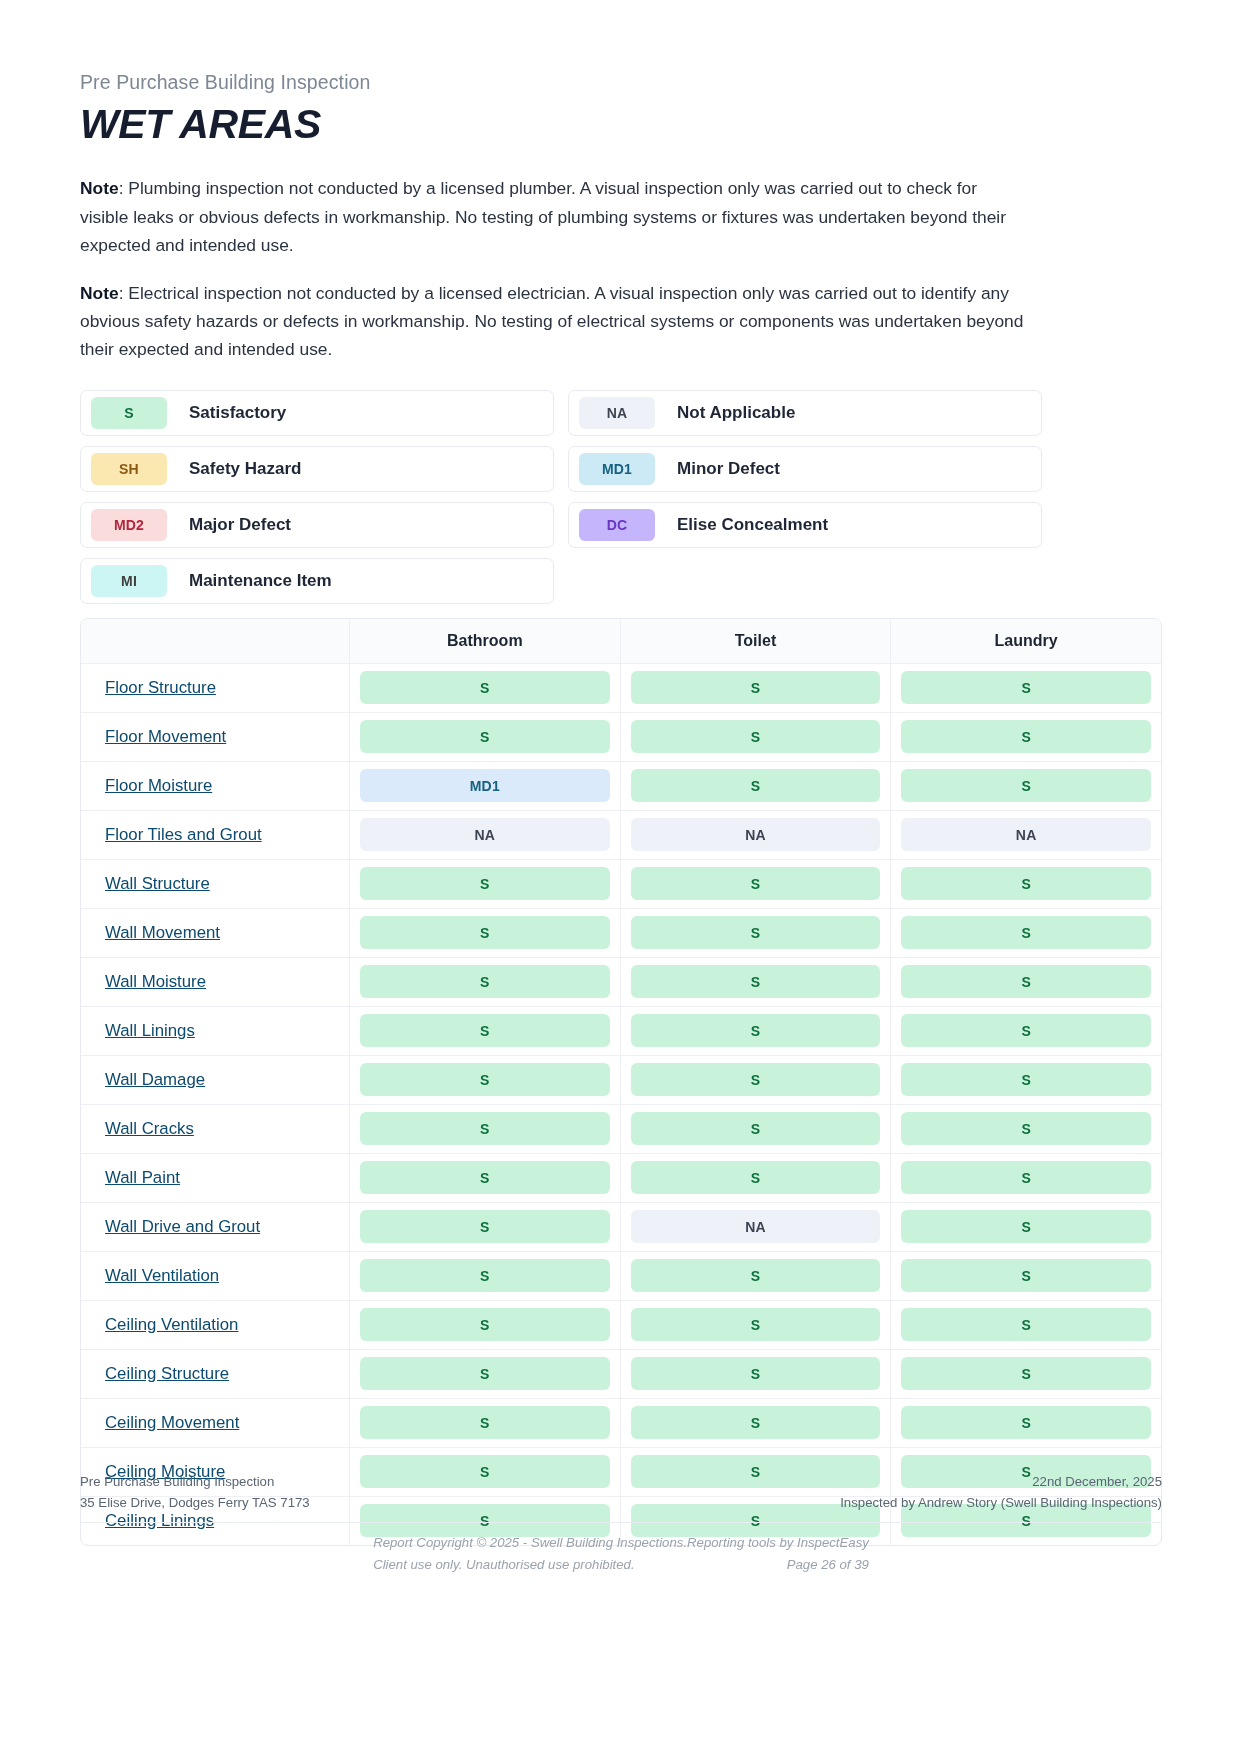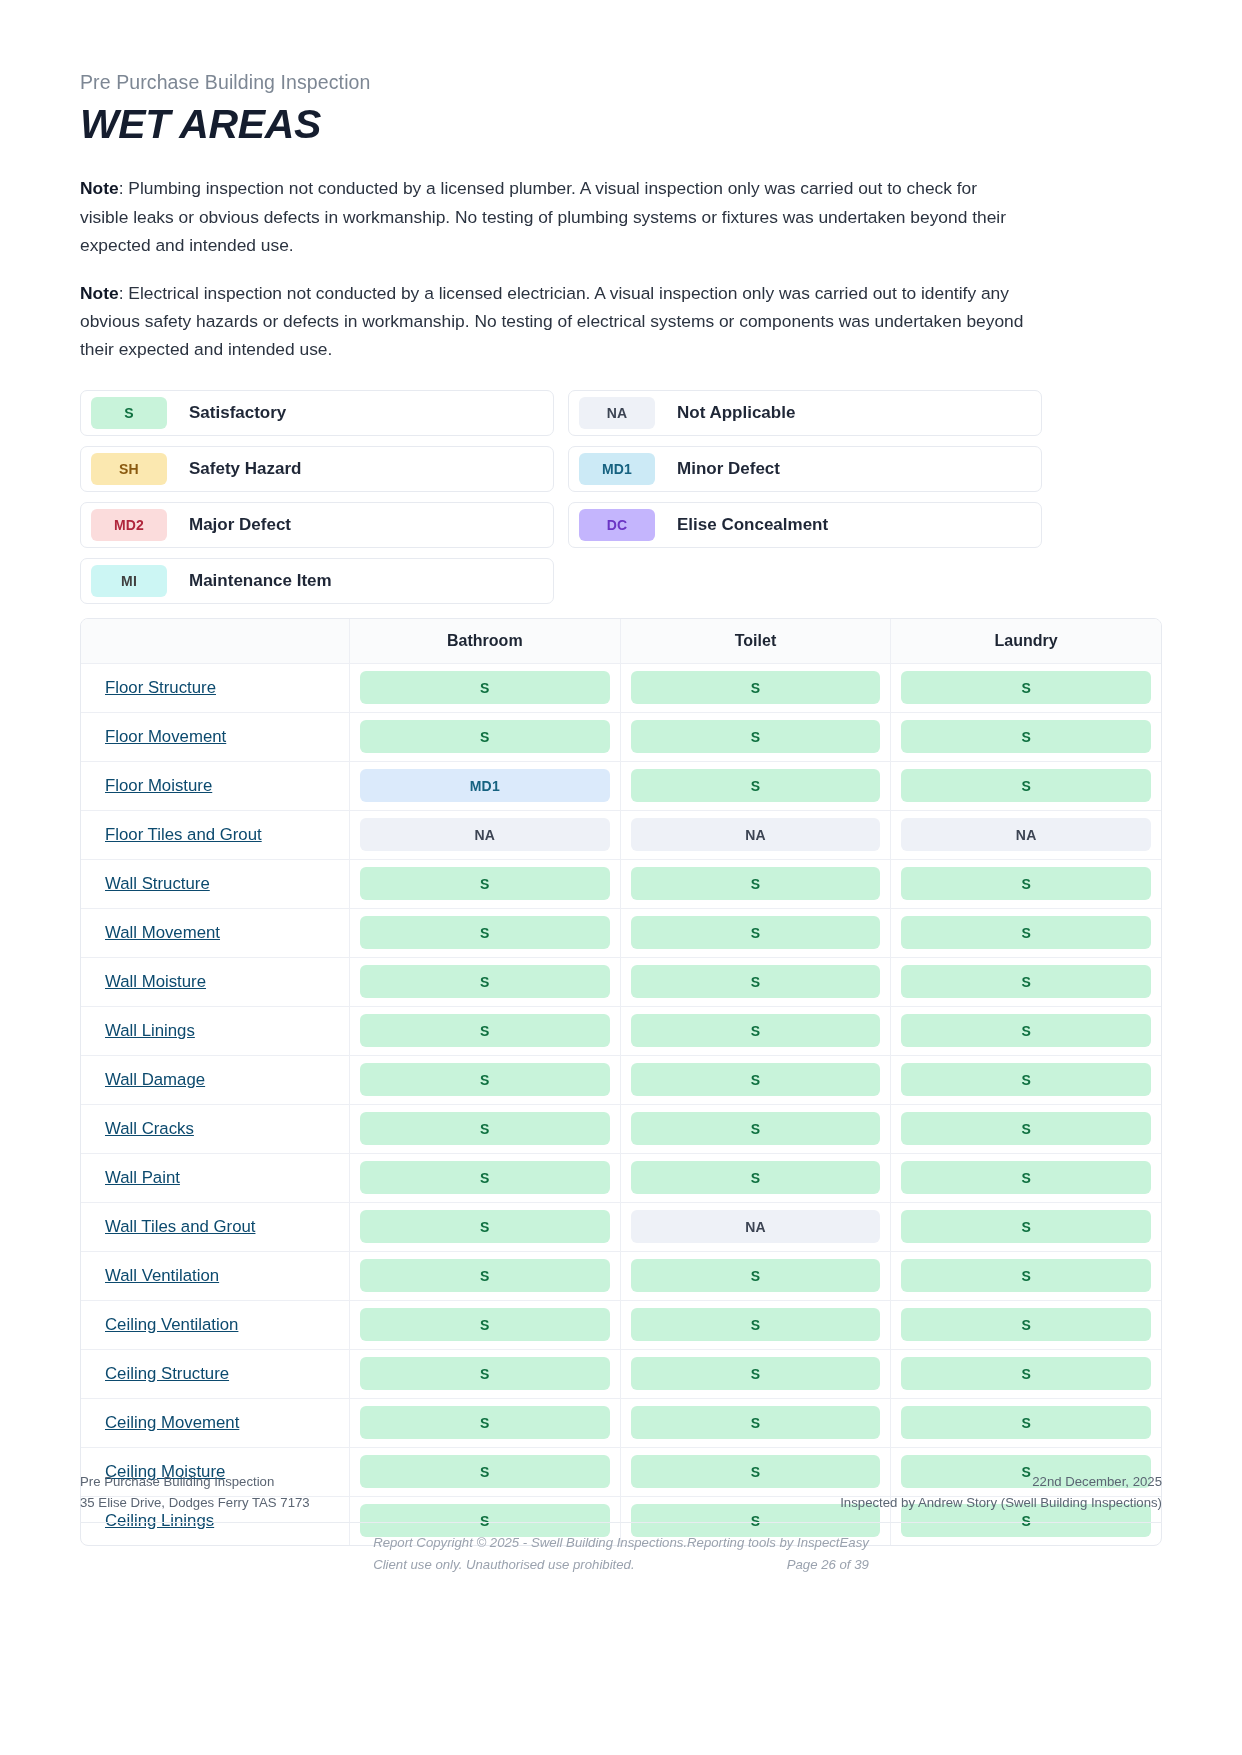--- a/index.html
+++ b/index.html
@@ -350,21 +350,21 @@
             <span class="pill" style="background: rgb(200, 243, 218); color: rgb(15, 112, 64);">S</span>
           </div>
           <div class="td-cell">
             <span class="pill" style="background: rgb(200, 243, 218); color: rgb(15, 112, 64);">S</span>
           </div>
           <div class="td-cell">
             <span class="pill" style="background: rgb(200, 243, 218); color: rgb(15, 112, 64);">S</span>
           </div>
         </div>
         <div class="trow">
-          <div class="td-label">Wall Tiles and Grout</div>
+          <div class="td-label">Wall Drive and Grout</div>
           <div class="td-cell">
             <span class="pill" style="background: rgb(200, 243, 218); color: rgb(15, 112, 64);">S</span>
           </div>
           <div class="td-cell">
             <span class="pill" style="background: rgb(238, 241, 247); color: rgb(60, 68, 83);">NA</span>
           </div>
           <div class="td-cell">
             <span class="pill" style="background: rgb(200, 243, 218); color: rgb(15, 112, 64);">S</span>
           </div>
         </div>

